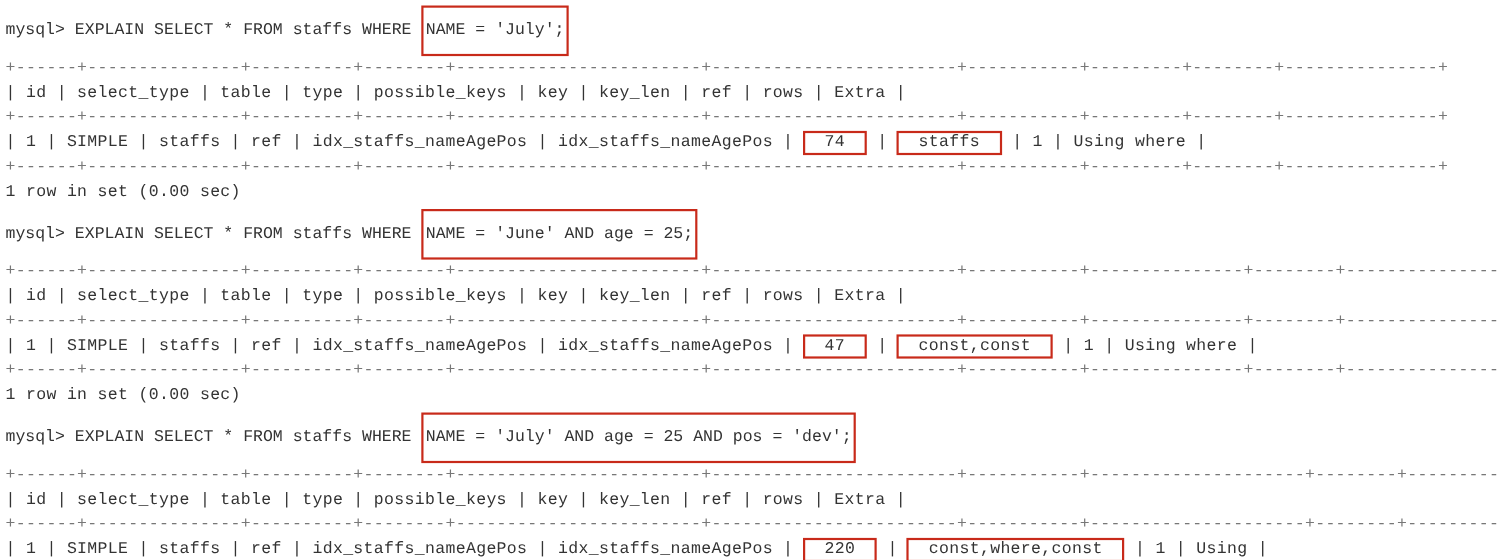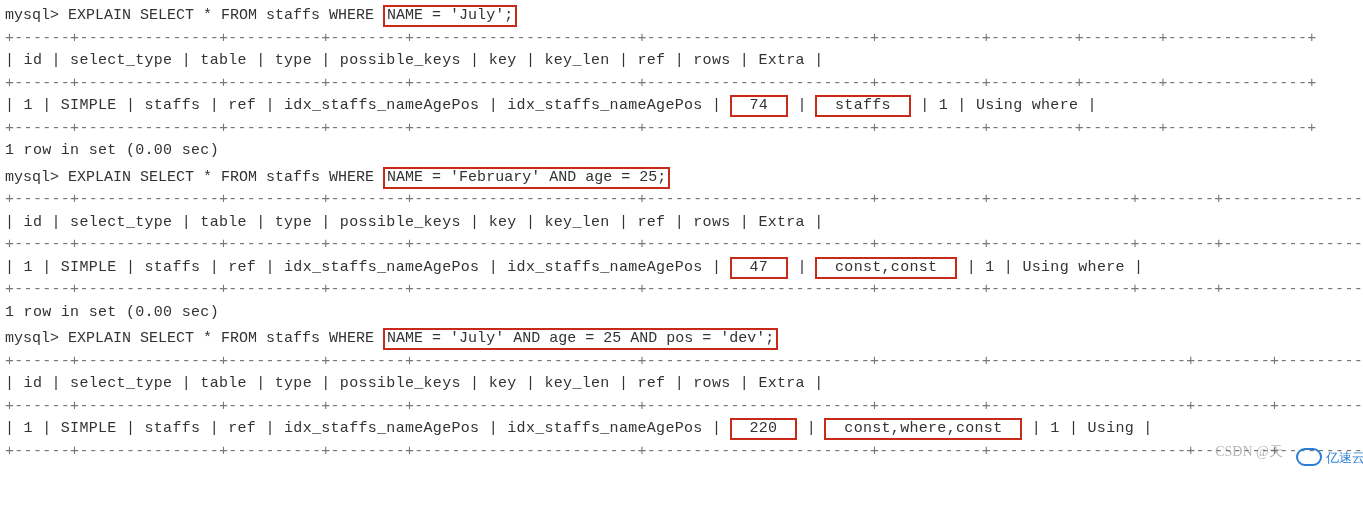--- a/index.html
+++ b/index.html
@@ -22,21 +22,21 @@
     white-space: nowrap;
     letter-spacing: 0.3px;
   }
   .sep-line {
     white-space: nowrap;
     color: #777;
     letter-spacing: 0.3px;
   }
   .hl {
     border: 2px solid #c82a1a;
-    padding: 0px 2px;
+    padding: 12px 2px;
     display: inline-block;
     line-height: 1.2;
   }
   .hl-neg {
     border: 2px solid #c82a1a;
     margin-left:-1px;
     padding: 0px 18px;
     display: inline-block;
     line-height: 1.2;
   }
@@ -80,21 +80,21 @@
 <div class="row-line" id="hdr0">| id   | select_type   | table    | type   | possible_keys          | key                    | key_len   | ref     | rows   | Extra         |</div>
 <div class="sep-line" id="sep0b">+------+---------------+----------+--------+------------------------+------------------------+-----------+---------+--------+---------------+</div>
 <div class="row-line" id="row0">|    1 | SIMPLE        | staffs   | ref    | idx_staffs_nameAgePos  | idx_staffs_nameAgePos  | <span class="hl-neg">74       </span> | <span class="hl-neg">staffs  </span> |      1 | Using where   |</div>
 <div class="sep-line" id="sep0c">+------+---------------+----------+--------+------------------------+------------------------+-----------+---------+--------+---------------+</div>
 <div class="row-line">1 row in set (0.00 sec)</div>
 <div style="height:4px"></div>
 
 <div class="prompt-line">
   <span>mysql&gt;</span>
   <span>EXPLAIN SELECT * FROM staffs WHERE</span>
-  <span class="hl">NAME = 'February' AND age = 25;</span>
+  <span class="hl">NAME = 'June' AND age = 25;</span>
 </div>
 <div class="sep-line" id="sep1a">+------+---------------+----------+--------+------------------------+------------------------+-----------+---------------+--------+---------------+</div>
 <div class="row-line" id="hdr1">| id   | select_type   | table    | type   | possible_keys          | key                    | key_len   | ref           | rows   | Extra         |</div>
 <div class="sep-line" id="sep1b">+------+---------------+----------+--------+------------------------+------------------------+-----------+---------------+--------+---------------+</div>
 <div class="row-line" id="row1">|    1 | SIMPLE        | staffs   | ref    | idx_staffs_nameAgePos  | idx_staffs_nameAgePos  | <span class="hl-neg">47       </span> | <span class="hl-neg">const,const  </span> |      1 | Using where   |</div>
 <div class="sep-line" id="sep1c">+------+---------------+----------+--------+------------------------+------------------------+-----------+---------------+--------+---------------+</div>
 <div class="row-line">1 row in set (0.00 sec)</div>
 <div style="height:4px"></div>
 
 <div class="prompt-line">

